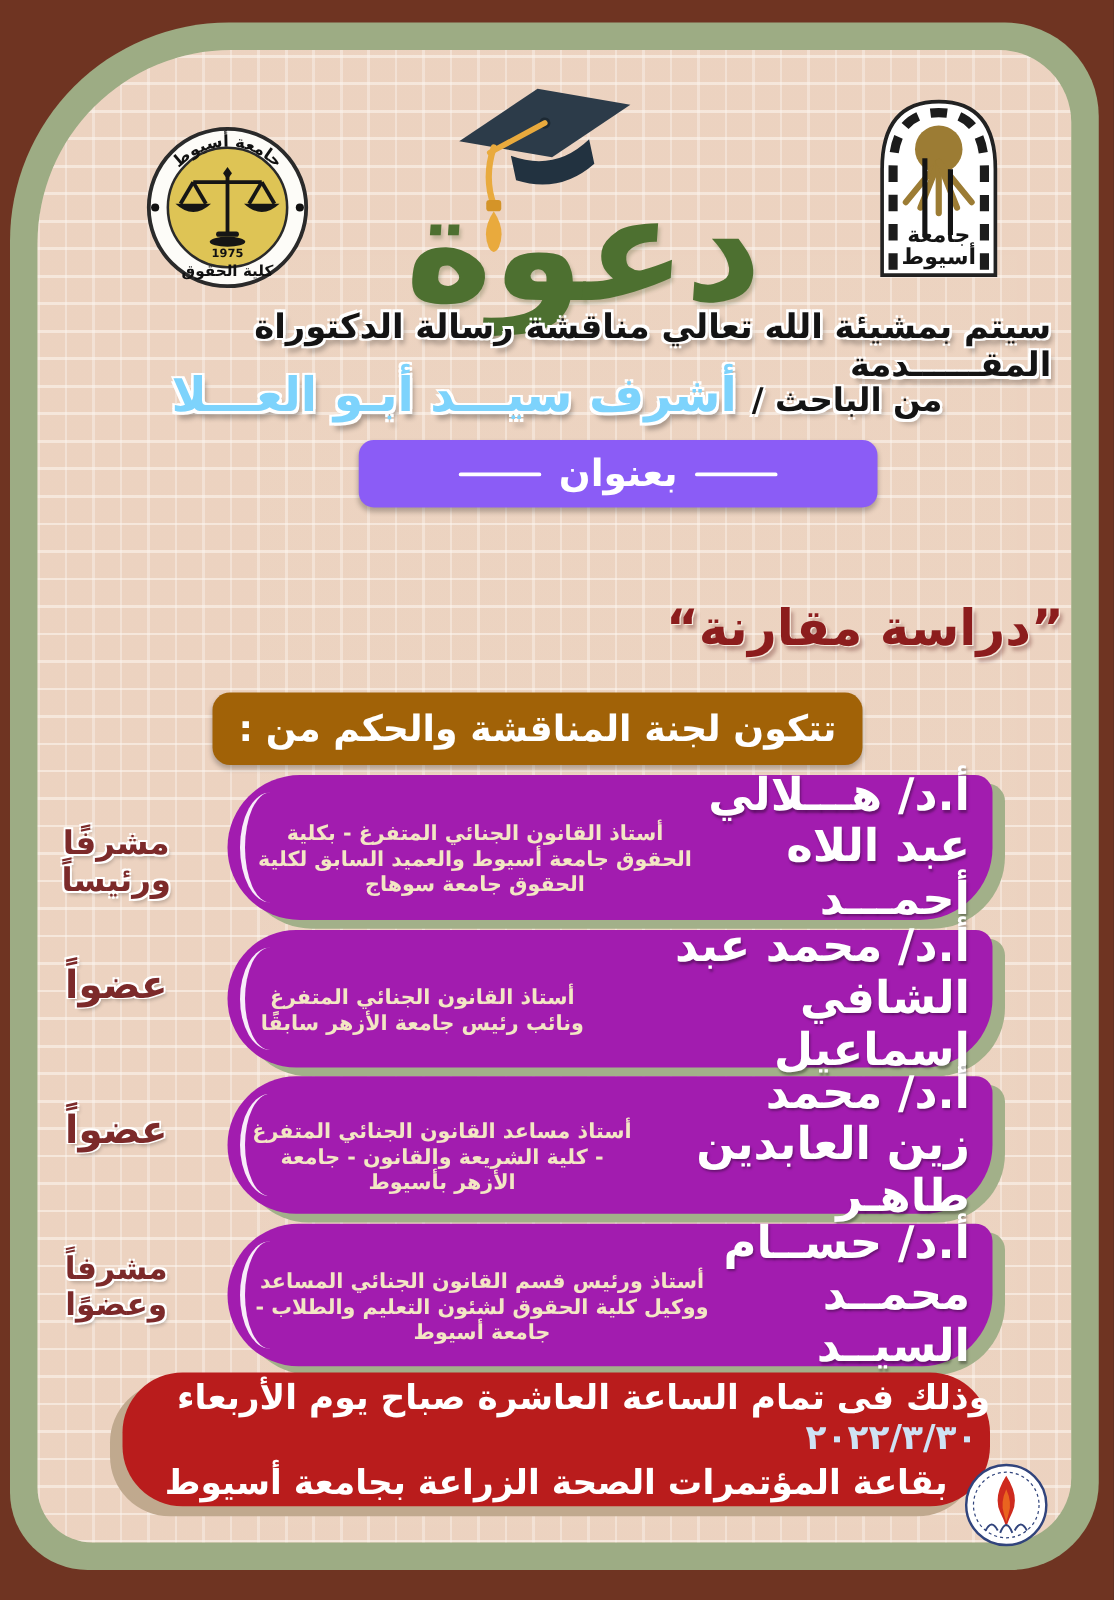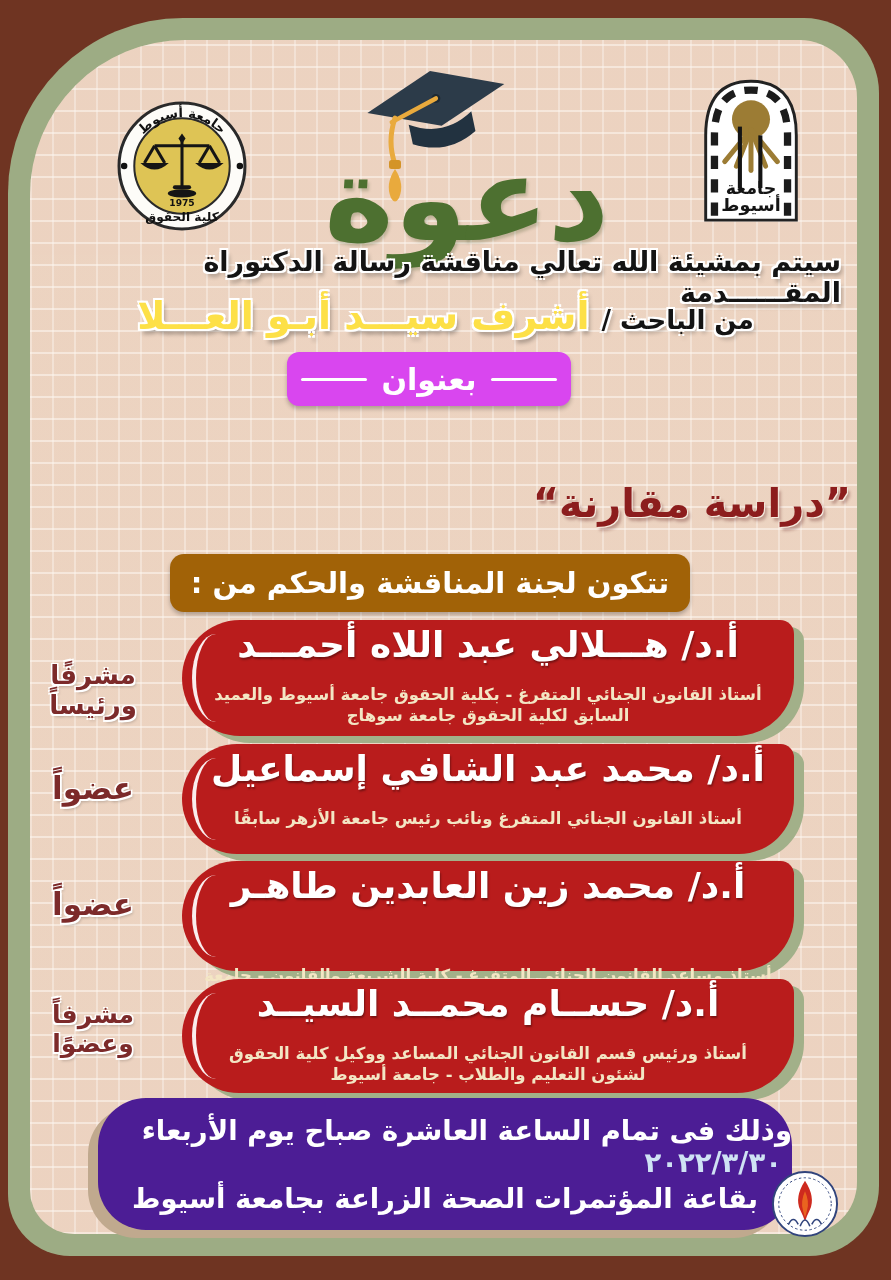--- a/index.html
+++ b/index.html
@@ -24,64 +24,64 @@
          font-size:118px;font-weight:bold;color:#4d7030;line-height:1;
          text-shadow:2px 3px 3px rgba(60,80,30,.25);transform:skewX(-4deg);}
   .cap{left:358px;top:58px;width:165px;height:160px;}
 
   
   .intro{left:50px;right:50px;top:246px;font-size:27px;font-weight:bold;color:#141414;
          text-shadow:2px 2px 0 #fff,-2px -2px 0 #fff,2px -2px 0 #fff,-2px 2px 0 #fff,3px 5px 4px rgba(0,0,0,.28);}
   .researcher{left:50px;right:50px;top:294px;display:flex;justify-content:center;align-items:baseline;gap:12px;}
   .researcher .prefix{font-size:26px;font-weight:bold;color:#141414;
          text-shadow:2px 2px 0 #fff,-2px -2px 0 #fff,2px -2px 0 #fff,-2px 2px 0 #fff,3px 4px 4px rgba(0,0,0,.25);}
-  .researcher .name{font-size:38px;font-weight:bold;color:#fde047;
+  .researcher .name{font-size:38px;font-weight:bold;color:#7dd3fc;
          text-shadow:2px 2px 0 #fff,-2px -2px 0 #fff,2px -2px 0 #fff,-2px 2px 0 #fff,3px 5px 4px rgba(0,0,0,.3);}
 
   
-  .titled-bar{left:287px;top:352px;width:284px;height:54px;background:#d946ef;border-radius:12px;
+  .titled-bar{left:287px;top:352px;width:415px;height:54px;background:#8b5cf6;border-radius:12px;
       display:flex;align-items:center;justify-content:center;gap:14px;color:#fff;
       box-shadow:0 3px 4px rgba(0,0,0,.25);}
   .titled-bar .lbl{font-size:30px;font-weight:bold;}
   .titled-bar .dash{width:66px;height:3px;background:#fff;border-radius:2px;}
 
   
   .thesis-title{left:40px;right:40px;top:414px;font-size:44px;font-weight:bold;color:#8c1d1d;line-height:1.15;
       text-shadow:1px 1px 0 #f7ece0,3px 4px 3px rgba(90,20,20,.3);}
   .thesis-sub{left:56px;right:40px;top:480px;font-size:40px;font-weight:bold;color:#8c1d1d;
       text-shadow:1px 1px 0 #f7ece0,3px 4px 3px rgba(90,20,20,.3);}
 
   
   .committee-bar{left:170px;top:554px;width:520px;height:58px;background:#a16207;border-radius:14px;
       display:flex;align-items:center;justify-content:center;color:#fff;font-size:29px;font-weight:bold;
       box-shadow:0 3px 4px rgba(0,0,0,.25);}
 
   
-  .card{left:182px;width:612px;background:#b91c1c;border-radius:58px 14px 58px 58px;
-        box-shadow:10px 7px 0 #a2b089;display:flex;flex-direction:column;align-items:center;justify-content:flex-start;
+  .card{left:182px;width:612px;background:#a21caf;border-radius:58px 14px 58px 58px;
+        box-shadow:10px 7px 0 #a2b089;display:flex;flex-direction:row;align-items:center;justify-content:center;
         padding:4px 18px;box-sizing:border-box;}
   .card .arc{position:absolute;left:10px;top:14px;bottom:14px;width:44px;border-left:4px solid rgba(255,255,255,.92);
         border-radius:50%;}
   .card .m-name{font-size:36px;font-weight:bold;color:#fff;line-height:1.15;
         text-shadow:1px 2px 2px rgba(0,0,0,.35);}
   .card .m-title{font-size:16.5px;font-weight:bold;color:#f3e6c4;margin-top:20px;line-height:1.25;text-align:center;}
   .card1{top:620px;height:116px;}
   .card2{top:744px;height:110px;}
   .card3{top:861px;height:110px;gap:40px;}
   .card4{top:979px;height:114px;}
 
   .role{left:14px;width:158px;text-align:center;font-weight:bold;color:#7c2a2a;
         text-shadow:1.5px 1.5px 0 #fff,-1.5px -1.5px 0 #fff,1.5px -1.5px 0 #fff,-1.5px 1.5px 0 #fff,2px 3px 3px rgba(0,0,0,.2);}
   .role1{top:660px;font-size:26px;}
   .role2{top:770px;font-size:31px;}
   .role3{top:886px;font-size:31px;}
   .role4{top:1000px;font-size:25px;}
 
   
-  .footer-bar{left:98px;top:1098px;width:694px;height:132px;background:#4c1d95;border-radius:48px;
+  .footer-bar{left:98px;top:1098px;width:694px;height:107px;background:#b91c1c;border-radius:48px;
       box-shadow:-10px 8px 0 #c0a98e;display:flex;flex-direction:column;align-items:center;justify-content:center;
       color:#fff;gap:4px;}
   .footer-bar .l1{font-size:27.5px;font-weight:bold;}
   .footer-bar .l1 .date{color:#cfe2f4;padding-right:10px;letter-spacing:1px;}
   .footer-bar .l2{font-size:27.5px;font-weight:bold;}
   .flame-badge{left:771px;top:1170px;width:68px;height:68px;z-index:5;}
 </style>
 </head>
 <body>
 

